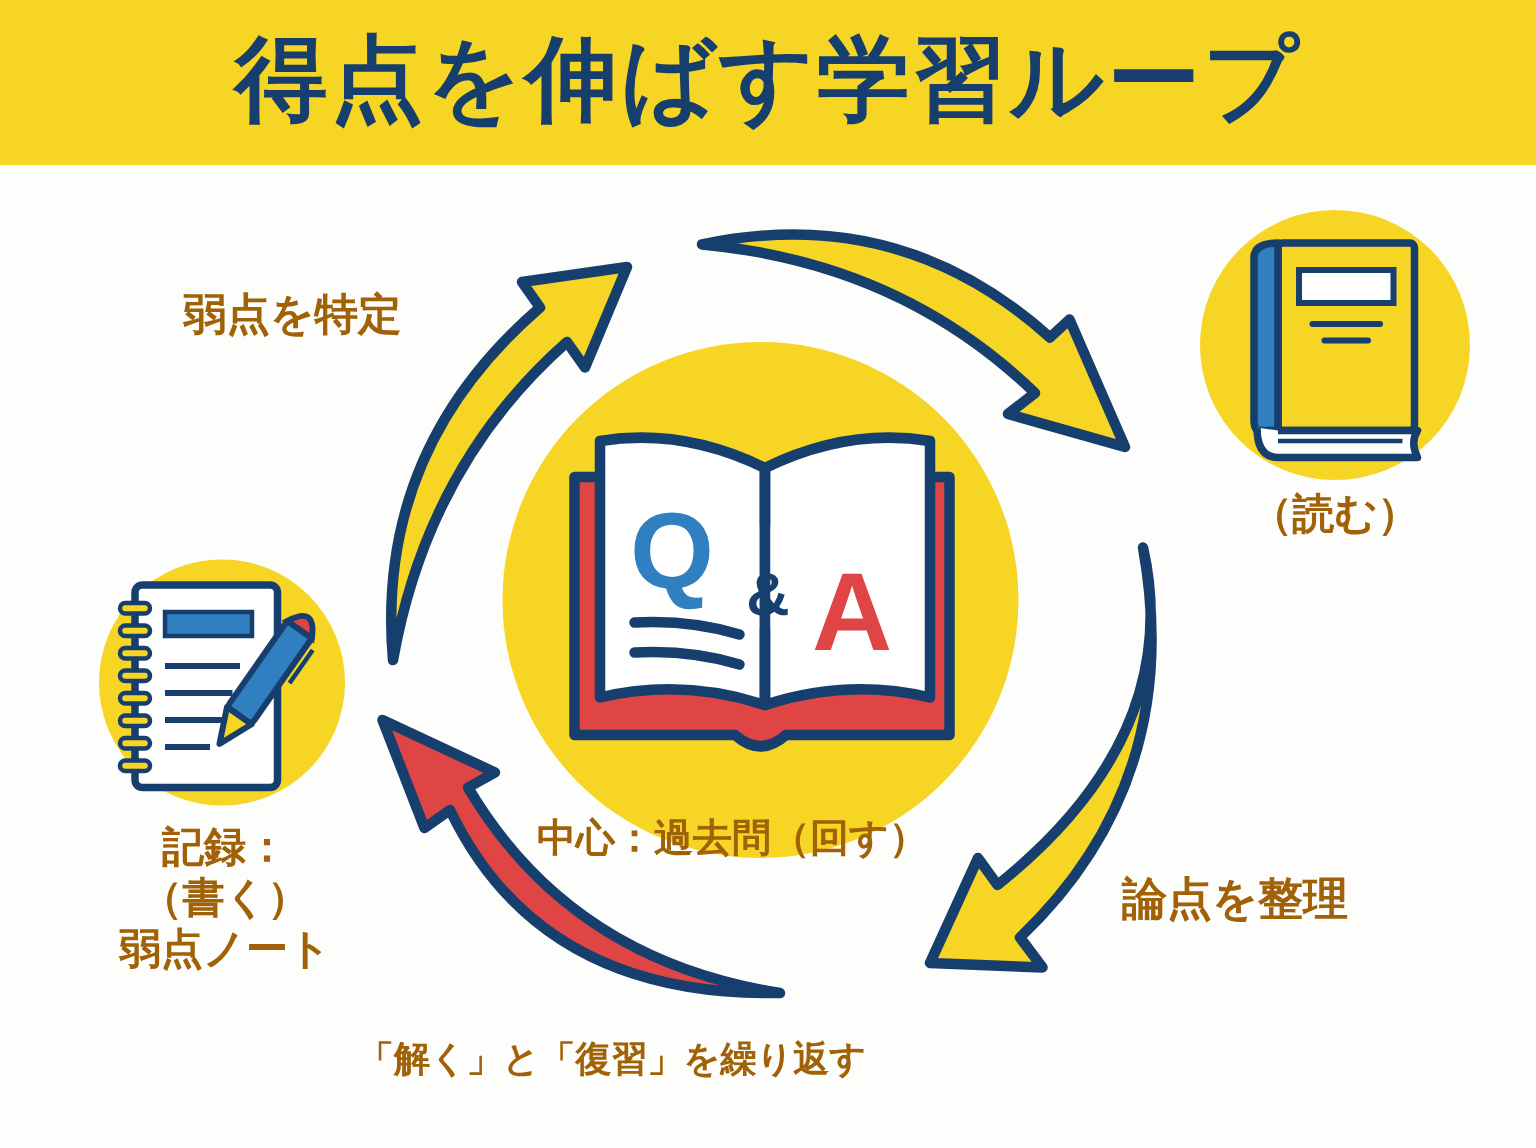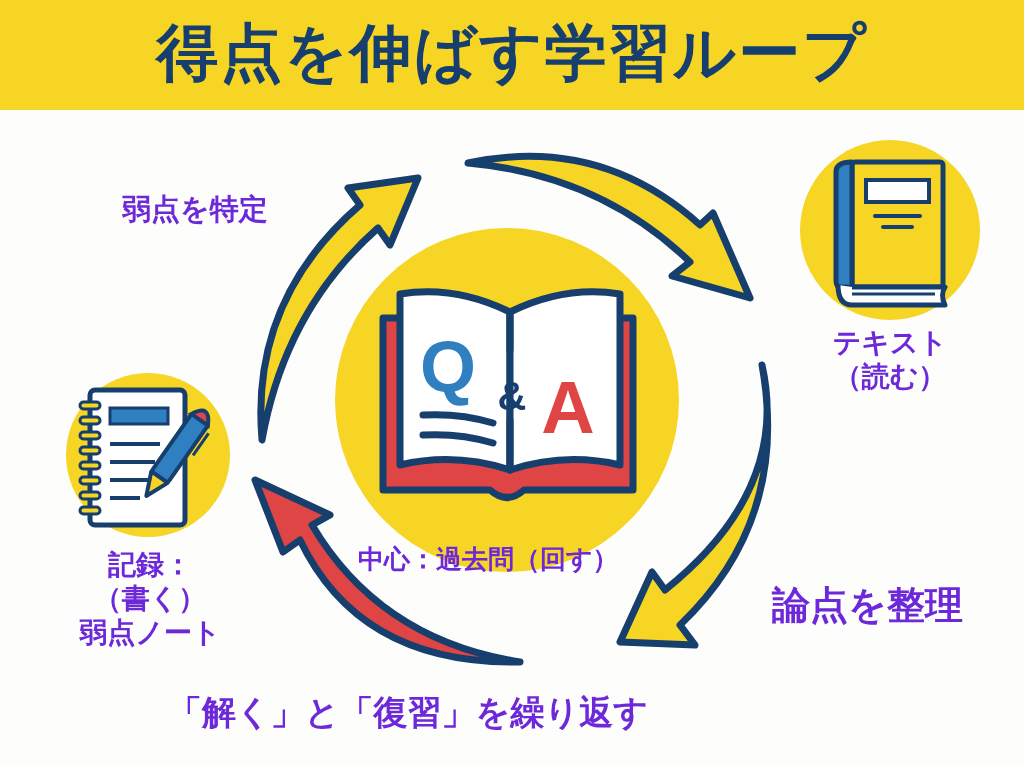--- a/index.html
+++ b/index.html
@@ -1,20 +1,20 @@
 <!DOCTYPE html>
 <html><head>
 <meta charset="utf-8">
 <style>
   html,body{margin:0;padding:0;}
   body{width:1024px;height:765px;background:#fdfdfc;position:relative;overflow:hidden;font-family:"DejaVu Sans",sans-serif;}
   .banner{position:absolute;left:0;top:0;width:1024px;height:110px;background:#f7d524;}
   .title{position:absolute;left:0;top:0;width:1024px;height:126px;line-height:106px;text-align:center;font-size:62px;font-weight:bold;color:#173f6e;letter-spacing:2px;}
   svg.art{position:absolute;left:0;top:0;}
-  .lbl{position:absolute;color:#6d28d9;font-weight:bold;text-align:center;line-height:1.22;}
+  .lbl{position:absolute;color:#a16207;font-weight:bold;text-align:center;line-height:1.22;}
   .lbl div{white-space:nowrap;}
 </style>
 </head>
 <body>
 
 <div class="banner"></div>
 <div class="title">得点を伸ばす学習ループ</div>
 
 <svg class="art" width="1024" height="765" viewBox="0 0 1024 765">
 
@@ -86,27 +86,26 @@
   <g>
     <path d="M762 365 Q790 490 665 590 L652 572 L620 642 L695 645 L680 625 Q790 520 762 365 Z" fill="#f7d524" stroke="#173f6e" stroke-width="7" stroke-linejoin="round"></path>
   </g>
 
   <g>
     <path d="M520 662 Q360 665 300 540 L283 552 L255 480 L330 515 L312 525 Q380 640 520 662 Z" fill="#e04545" stroke="#173f6e" stroke-width="7" stroke-linejoin="round"></path>
   </g>
 </svg>
 
 <div class="lbl" style="left:122px;top:192px;font-size:29px;">弱点を特定</div>
-<div class="lbl" style="left:748px;top:582px;font-size:38px;margin-left:24px;">論点を整理</div>
+<div class="lbl" style="left:748px;top:582px;font-size:30px;">論点を整理</div>
 <div class="lbl" style="left:358px;top:517px;font-size:26px;margin-top:27px;">中心：過去問（回す）</div>
 
 <div class="lbl" style="left:800px;top:326px;width:180px;font-size:28px;">
-  <div>テキスト</div>
   <div>（読む）</div>
 </div>
 
 <div class="lbl" style="left:50px;top:548px;width:200px;font-size:28px;">
   <div>記録：</div>
   <div>（書く）</div>
   <div>弱点ノート</div>
 </div>
 
-<div class="lbl" style="left:0;top:692px;width:816px;font-size:34px;">「解く」と「復習」を繰り返す</div>
+<div class="lbl" style="left:0;top:692px;width:816px;font-size:24px;">「解く」と「復習」を繰り返す</div>
 
 </body></html>

